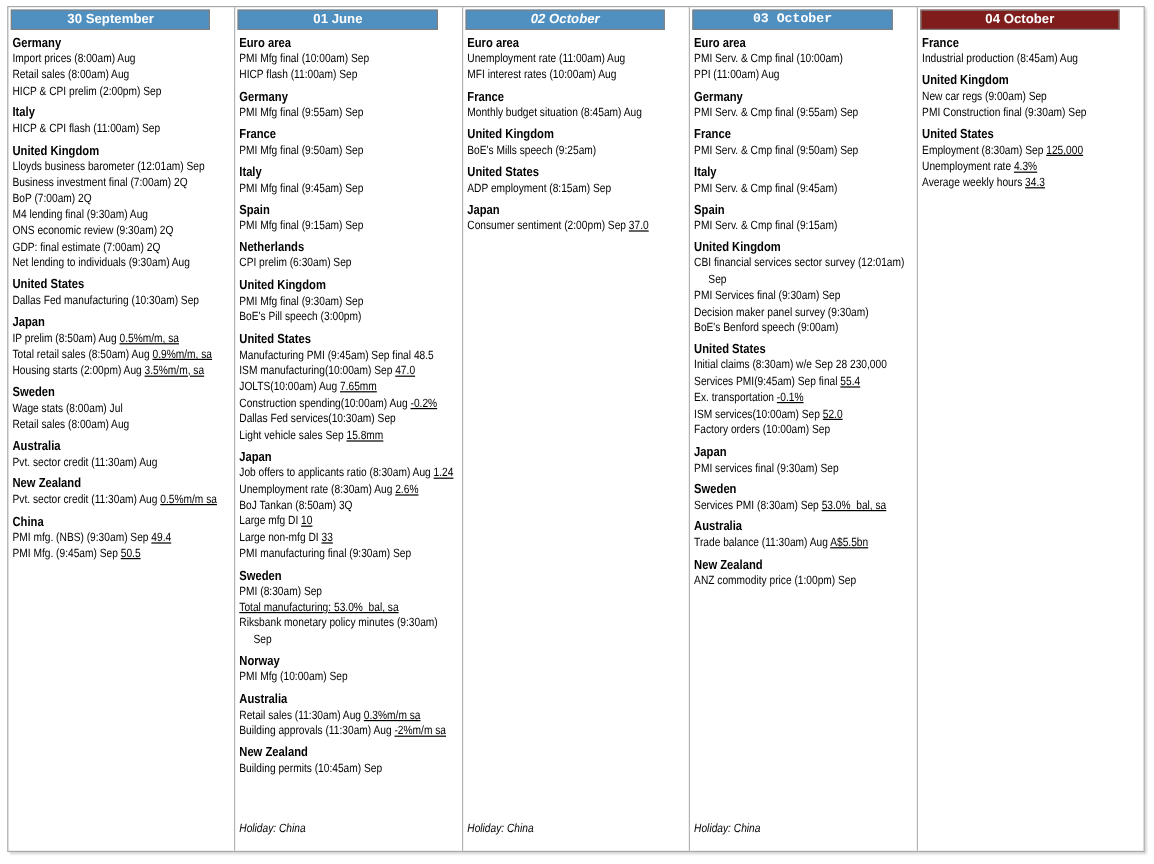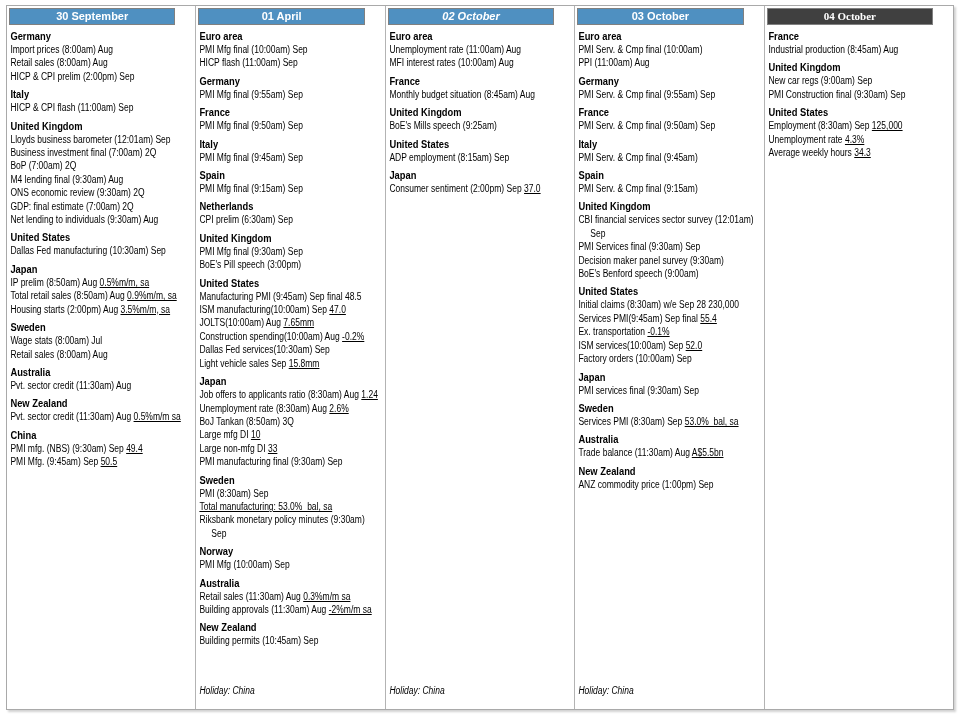--- a/index.html
+++ b/index.html
@@ -115,21 +115,21 @@
         <div class="country">Australia</div>
         <div class="item"><span>Pvt. sector credit (11:30am) Aug</span></div>
         <div class="country">New Zealand</div>
         <div class="item"><span>Pvt. sector credit (11:30am) Aug </span><span class="u">0.5%m/m sa</span></div>
         <div class="country">China</div>
         <div class="item"><span>PMI mfg. (NBS) (9:30am) Sep </span><span class="u">49.4</span></div>
         <div class="item"><span>PMI Mfg. (9:45am) Sep </span><span class="u">50.5</span></div>
       </div>
     </div>
     <div class="col">
-      <div class="col-header" style="background: rgb(79, 144, 193);">01 April</div>
+      <div class="col-header" style="background: rgb(79, 144, 193);">01 June</div>
       <div class="col-body">
         <div class="country">Euro area</div>
         <div class="item"><span>PMI Mfg final (10:00am) Sep</span></div>
         <div class="item"><span>HICP flash (11:00am) Sep</span></div>
         <div class="country">Germany</div>
         <div class="item"><span>PMI Mfg final (9:55am) Sep</span></div>
         <div class="country">France</div>
         <div class="item"><span>PMI Mfg final (9:50am) Sep</span></div>
         <div class="country">Italy</div>
         <div class="item"><span>PMI Mfg final (9:45am) Sep</span></div>
@@ -180,21 +180,21 @@
         <div class="country">United Kingdom</div>
         <div class="item"><span>BoE's Mills speech (9:25am)</span></div>
         <div class="country">United States</div>
         <div class="item"><span>ADP employment (8:15am) Sep</span></div>
         <div class="country">Japan</div>
         <div class="item"><span>Consumer sentiment (2:00pm) Sep </span><span class="u">37.0</span></div>
         <div class="holiday">Holiday: China</div>
       </div>
     </div>
     <div class="col">
-      <div class="col-header" style="background: rgb(79, 144, 193);">03 October</div>
+      <div class="col-header" style="background: rgb(79, 144, 193); font-family: Liberation Mono, monospace;">03 October</div>
       <div class="col-body">
         <div class="country">Euro area</div>
         <div class="item"><span>PMI Serv. &amp; Cmp final (10:00am)</span></div>
         <div class="item"><span>PPI (11:00am) Aug</span></div>
         <div class="country">Germany</div>
         <div class="item"><span>PMI Serv. &amp; Cmp final (9:55am) Sep</span></div>
         <div class="country">France</div>
         <div class="item"><span>PMI Serv. &amp; Cmp final (9:50am) Sep</span></div>
         <div class="country">Italy</div>
         <div class="item"><span>PMI Serv. &amp; Cmp final (9:45am)</span></div>
@@ -217,21 +217,21 @@
         <div class="country">Sweden</div>
         <div class="item"><span>Services PMI (8:30am) Sep </span><span class="u">53.0%  bal, sa</span></div>
         <div class="country">Australia</div>
         <div class="item"><span>Trade balance (11:30am) Aug </span><span class="u">A$5.5bn</span></div>
         <div class="country">New Zealand</div>
         <div class="item"><span>ANZ commodity price (1:00pm) Sep</span></div>
         <div class="holiday">Holiday: China</div>
       </div>
     </div>
     <div class="col">
-      <div class="col-header" style="background: #404040; font-family: Liberation Serif, serif;">04 October</div>
+      <div class="col-header" style="background: #7f1d1d;">04 October</div>
       <div class="col-body">
         <div class="country">France</div>
         <div class="item"><span>Industrial production (8:45am) Aug</span></div>
         <div class="country">United Kingdom</div>
         <div class="item"><span>New car regs (9:00am) Sep</span></div>
         <div class="item"><span>PMI Construction final (9:30am) Sep</span></div>
         <div class="country">United States</div>
         <div class="item"><span>Employment (8:30am) Sep </span><span class="u">125,000</span></div>
         <div class="item"><span>Unemployment rate </span><span class="u">4.3%</span></div>
         <div class="item"><span>Average weekly hours </span><span class="u">34.3</span></div>

